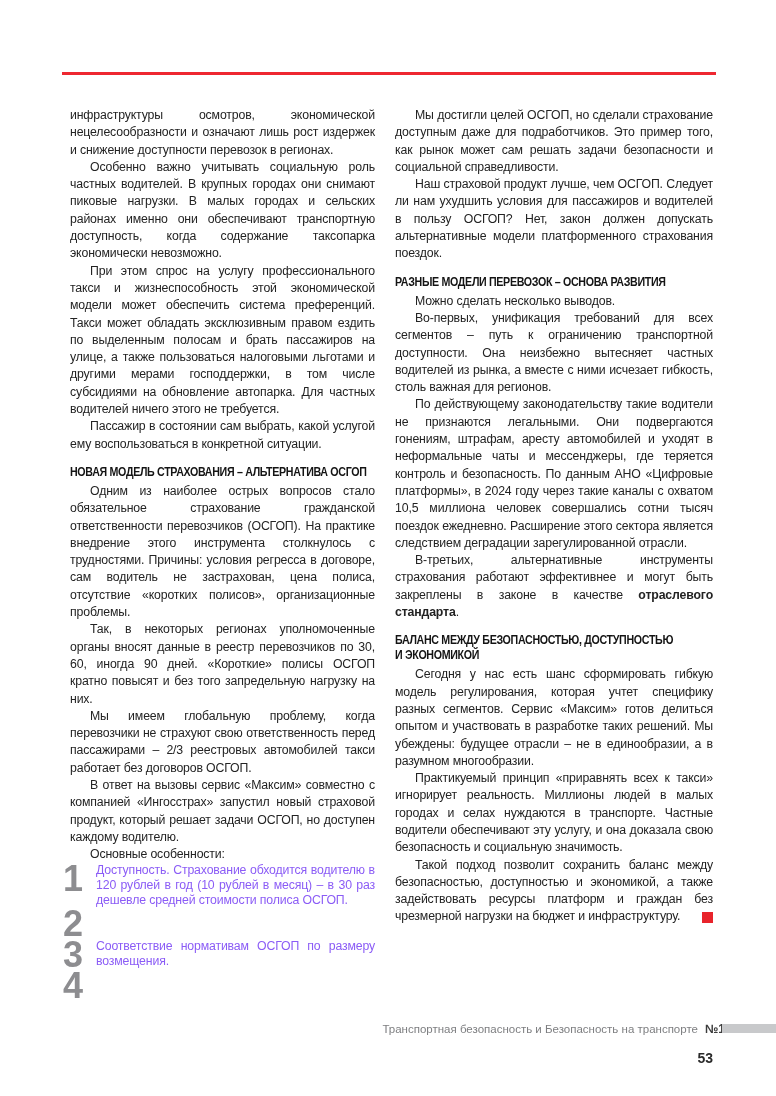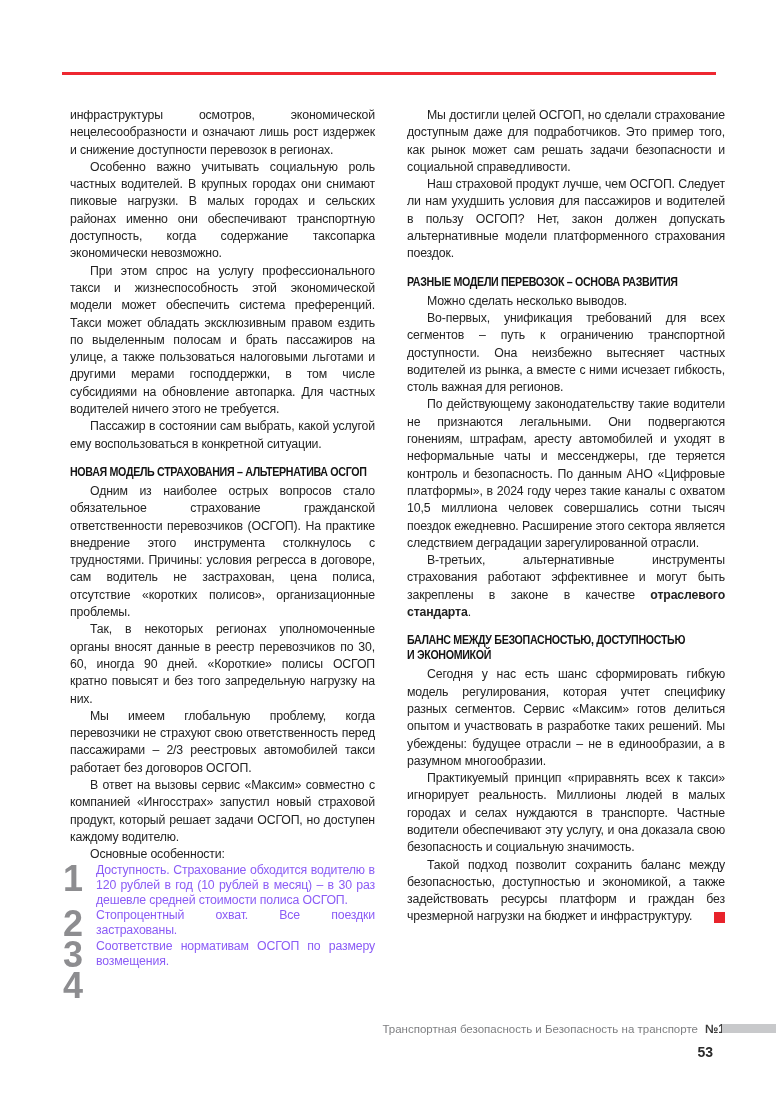--- a/index.html
+++ b/index.html
@@ -1,36 +1,36 @@
 <!DOCTYPE html>
 <html lang="ru"><head>
 <meta charset="utf-8">
 <style>
   html,body{margin:0;padding:0;background:#ffffff;}
   body{width:776px;height:1096px;position:relative;font-family:"Liberation Sans",sans-serif;overflow:hidden;}
   .page{position:absolute;inset:0;background:#ffffff;}
   .rule{position:absolute;left:62px;top:72px;width:654px;height:3px;background:#ee2831;}
   .content{position:absolute;left:70px;top:107px;width:643px;display:flex;}
-  .col-left{width:305px;margin-right:32px;flex:0 0 305px;}
+  .col-left{width:305px;margin-right:20px;flex:0 0 305px;}
   .col-right{width:318px;flex:0 0 318px;}
   .para{font-size:12.3px;line-height:17.3px;color:#232323;text-align:justify;letter-spacing:-0.15px;}
   .para.ind{text-indent:20px;}
   .hd{font-size:13px;font-weight:bold;color:#141414;letter-spacing:-0.4px;margin:11px 0 4px 0;
       transform:scaleX(0.82);transform-origin:left center;white-space:nowrap;line-height:15px;}
   .hd.multi{white-space:pre;}
   .item{display:flex;margin-left:-7px;}
   .num{flex:0 0 33px;width:33px;font-size:36px;line-height:31px;font-weight:bold;color:#8d8d90;letter-spacing:-1px;}
   .itext{flex:1;font-size:12.3px;line-height:15px;text-align:justify;letter-spacing:-0.15px;color:#8b5cf6;}
   .p-end{position:relative;}
   .endmark{position:absolute;right:0;bottom:3px;width:11px;height:11px;background:#e8232b;}
   .footer{position:absolute;top:1022px;left:0;width:776px;height:40px;}
   .f-inner{position:absolute;right:45px;top:0;white-space:nowrap;font-size:11.5px;color:#7d7e80;}
   .f-issue{font-weight:bold;color:#3c3c3c;margin-left:7px;font-size:12px;}
   .f-bar{position:absolute;right:0;top:2px;width:54px;height:9px;background:#c8c9cb;}
-  .f-page{position:absolute;top:22px;right:63px;font-size:14px;font-weight:bold;color:#2a2a2a;}
+  .f-page{position:absolute;top:28px;right:63px;font-size:14px;font-weight:bold;color:#2a2a2a;}
 </style>
 </head>
 <body>
 
 <div class="page">
   <div class="rule"></div>
 
   <div class="content">
 
     <div class="col-left">
@@ -45,21 +45,20 @@
       <div class="para ind">В ответ на вызовы сервис «Максим» совместно с компанией «Ингосстрах» запустил новый страховой продукт, который решает задачи ОСГОП, но доступен каждому водителю.</div>
       <div class="para ind">Основные особенности:</div>
 
       <div>
         <div class="item">
           <div class="num">1</div>
           <div class="itext">Доступность. Страхование обходится водителю в 120 рублей в год (10 рублей в месяц) – в 30 раз дешевле средней стоимости полиса ОСГОП.</div>
         </div>
         <div class="item">
           <div class="num">2</div>
-          <div class="itext">Стопроцентный охват. Все поездки застрахованы.</div>
         </div>
         <div class="item">
           <div class="num">3</div>
           <div class="itext">Соответствие нормативам ОСГОП по размеру возмещения.</div>
         </div>
         <div class="item">
           <div class="num">4</div>
         </div>
       </div>
     </div>

